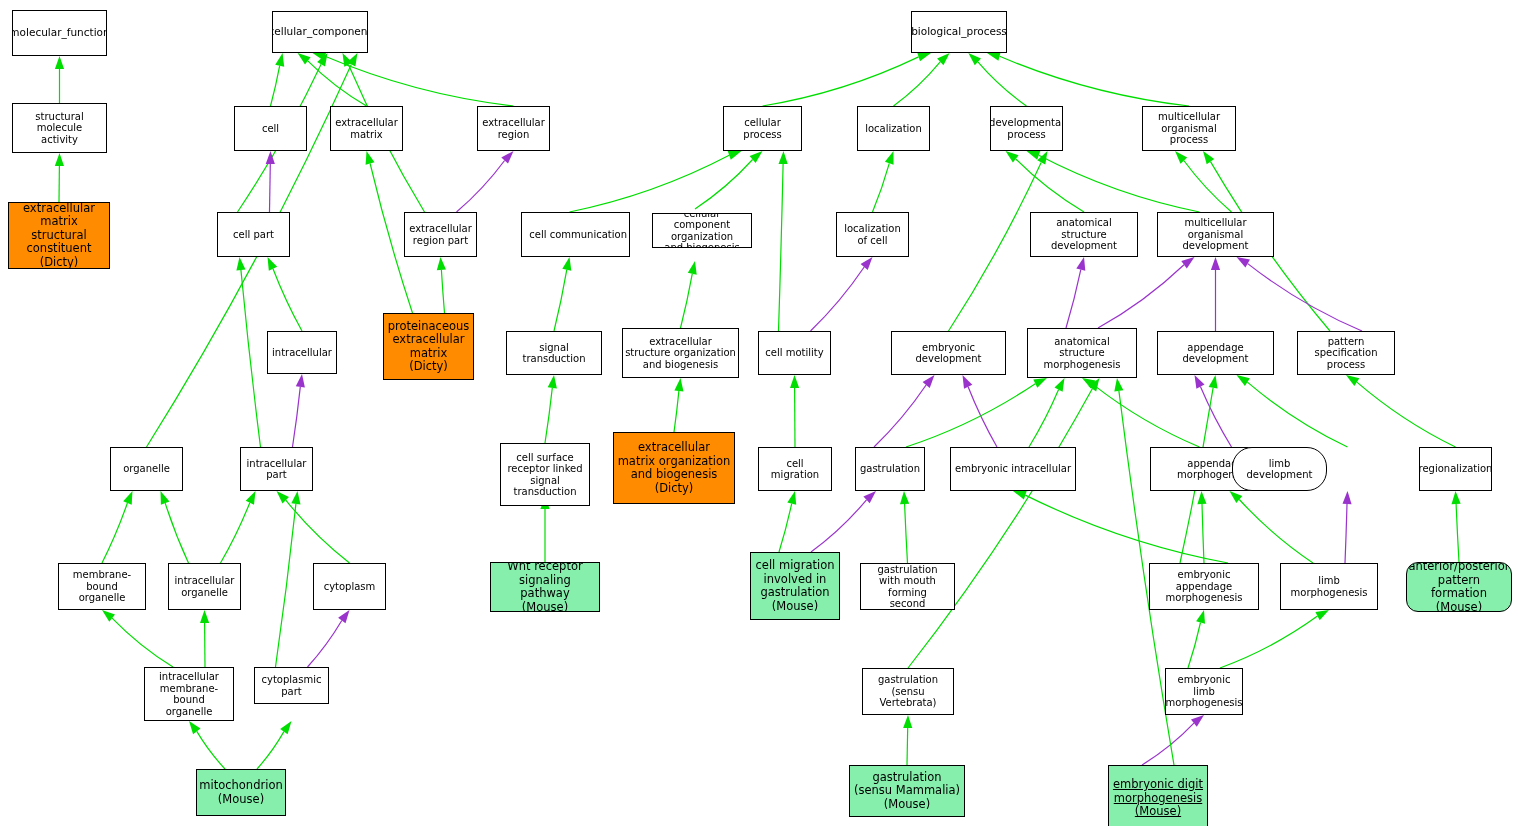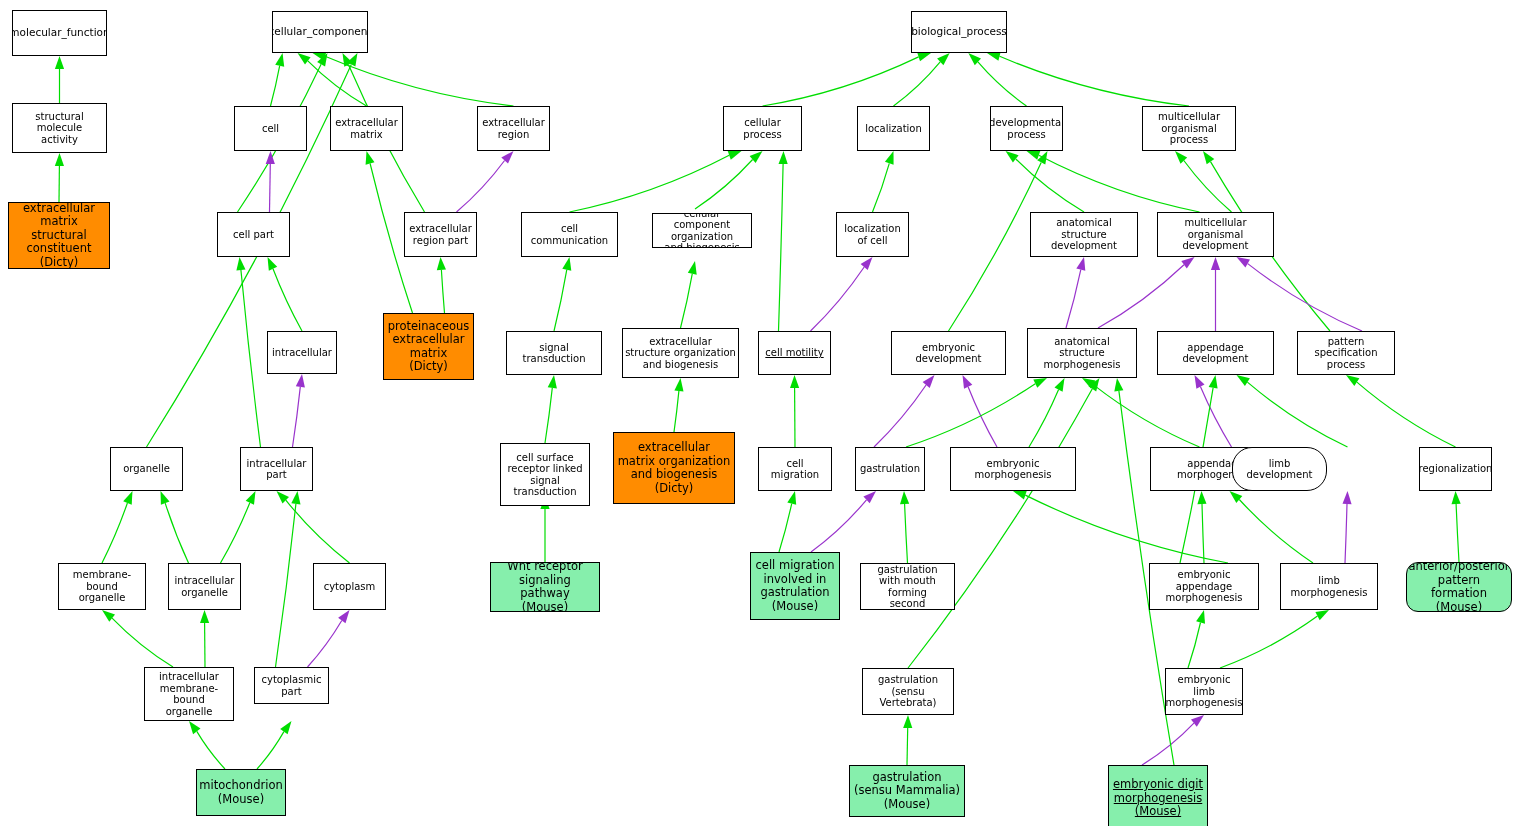--- a/index.html
+++ b/index.html
@@ -249,21 +249,21 @@
         <span>localization</span>
       </div>
       <div class="node" style="left: 990px; top: 106px; width: 73px; height: 45px;">
         <span>developmental
 process</span>
       </div>
       <div class="node" style="left: 1142px; top: 106px; width: 94px; height: 45px;">
         <span>multicellular
 organismal process</span>
       </div>
-      <div class="node" style="left: 521px; top: 212px; width: 97px; height: 45px;">
+      <div class="node" style="left: 521px; top: 212px; width: 109px; height: 45px; justify-content: flex-end;">
         <span>cell communication</span>
       </div>
       <div class="node" style="left: 645px; top: 213px; width: 100px; height: 35px; margin-left: 7px;">
         <span>cellular component
 organization
 and biogenesis</span>
       </div>
       <div class="node" style="left: 836px; top: 212px; width: 73px; height: 45px;">
         <span>localization
 of cell</span>
@@ -277,21 +277,21 @@
 organismal development</span>
       </div>
       <div class="node" style="left: 506px; top: 331px; width: 96px; height: 44px;">
         <span>signal transduction</span>
       </div>
       <div class="node" style="left: 622px; top: 328px; width: 117px; height: 50px;">
         <span>extracellular
 structure organization
 and biogenesis</span>
       </div>
-      <div class="node" style="left: 758px; top: 331px; width: 73px; height: 44px; text-decoration: underline;">
+      <div class="node" style="left: 758px; top: 331px; width: 73px; height: 44px;">
         <span>cell motility</span>
       </div>
       <div class="node" style="left: 891px; top: 331px; width: 115px; height: 44px;">
         <span>embryonic development</span>
       </div>
       <div class="node" style="left: 1027px; top: 328px; width: 110px; height: 50px;">
         <span>anatomical structure
 morphogenesis</span>
       </div>
       <div class="node" style="left: 1157px; top: 331px; width: 117px; height: 44px;">
@@ -312,21 +312,21 @@
 and biogenesis
 (Dicty)</span>
       </div>
       <div class="node" style="left: 758px; top: 447px; width: 74px; height: 44px;">
         <span>cell migration</span>
       </div>
       <div class="node" style="left: 855px; top: 447px; width: 70px; height: 44px;">
         <span>gastrulation</span>
       </div>
       <div class="node" style="left: 950px; top: 447px; width: 126px; height: 44px;">
-        <span>embryonic morphogenesis</span>
+        <span>embryonic intracellular</span>
       </div>
       <div class="node" style="left: 1150px; top: 447px; width: 131px; height: 44px;">
         <span>appendage morphogenesis</span>
       </div>
       <div class="node" style="left: 1232px; top: 447px; width: 95px; height: 44px; border-radius: 20px;">
         <span>limb development</span>
       </div>
       <div class="node" style="left: 1419px; top: 447px; width: 73px; height: 44px;">
         <span>regionalization</span>
       </div>

